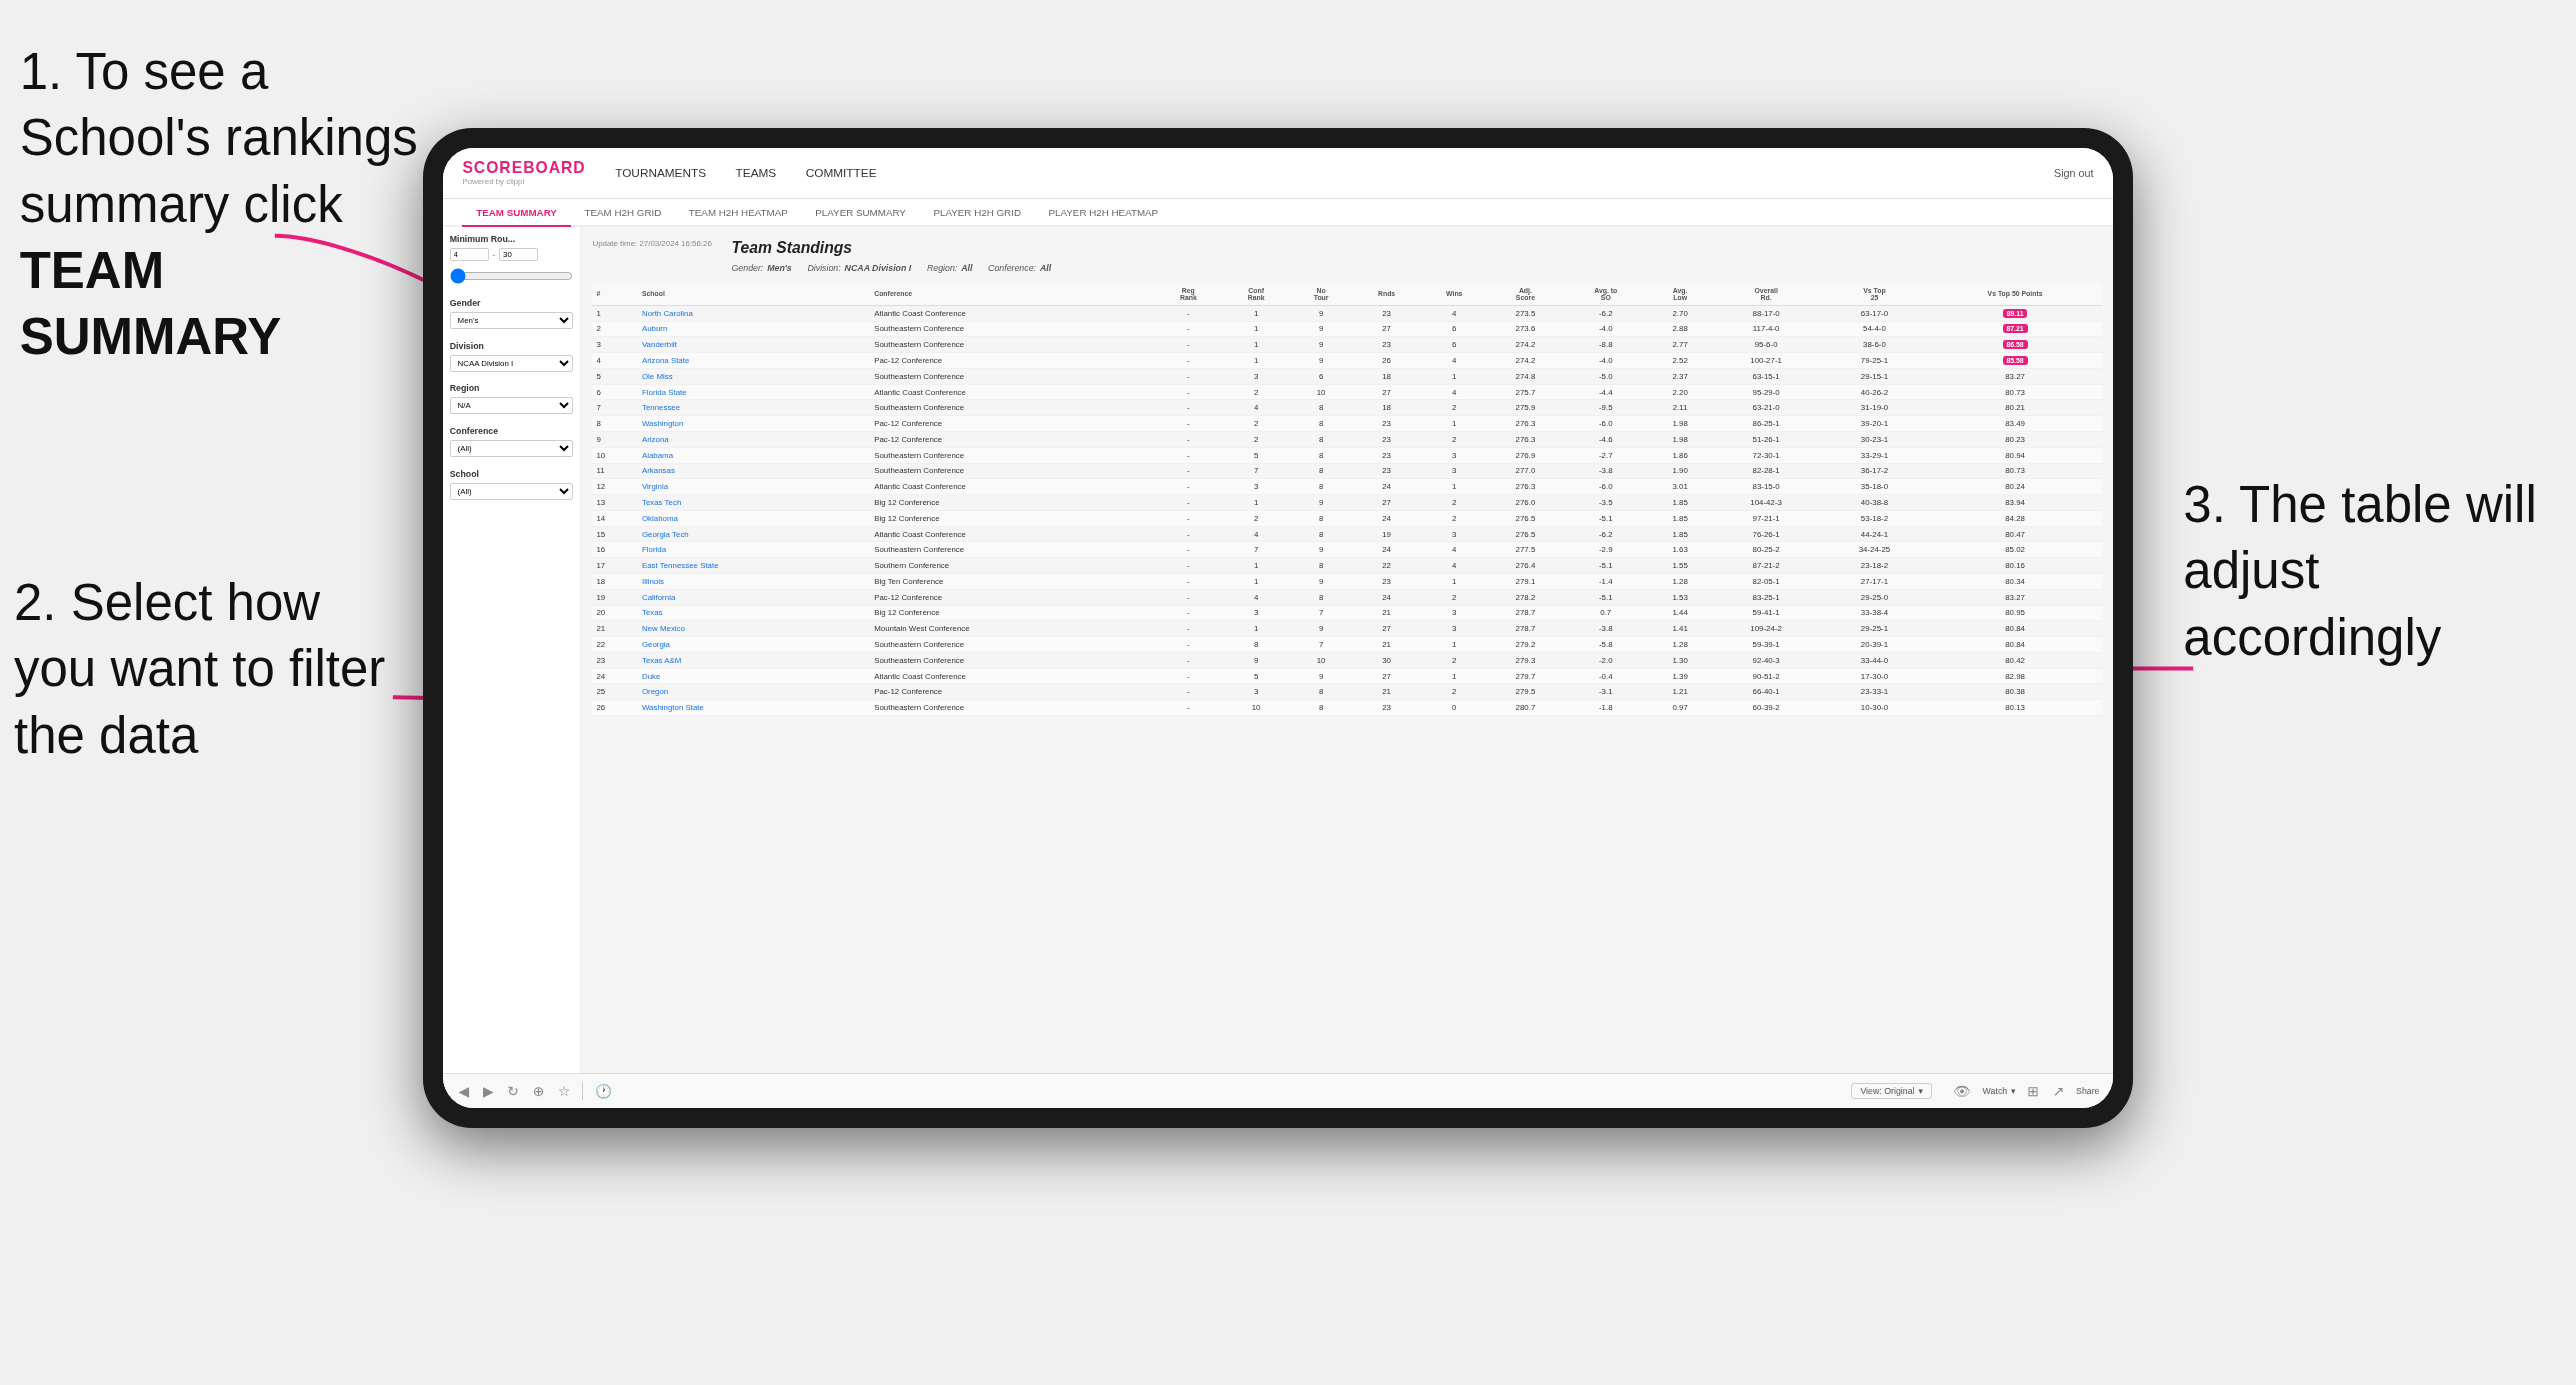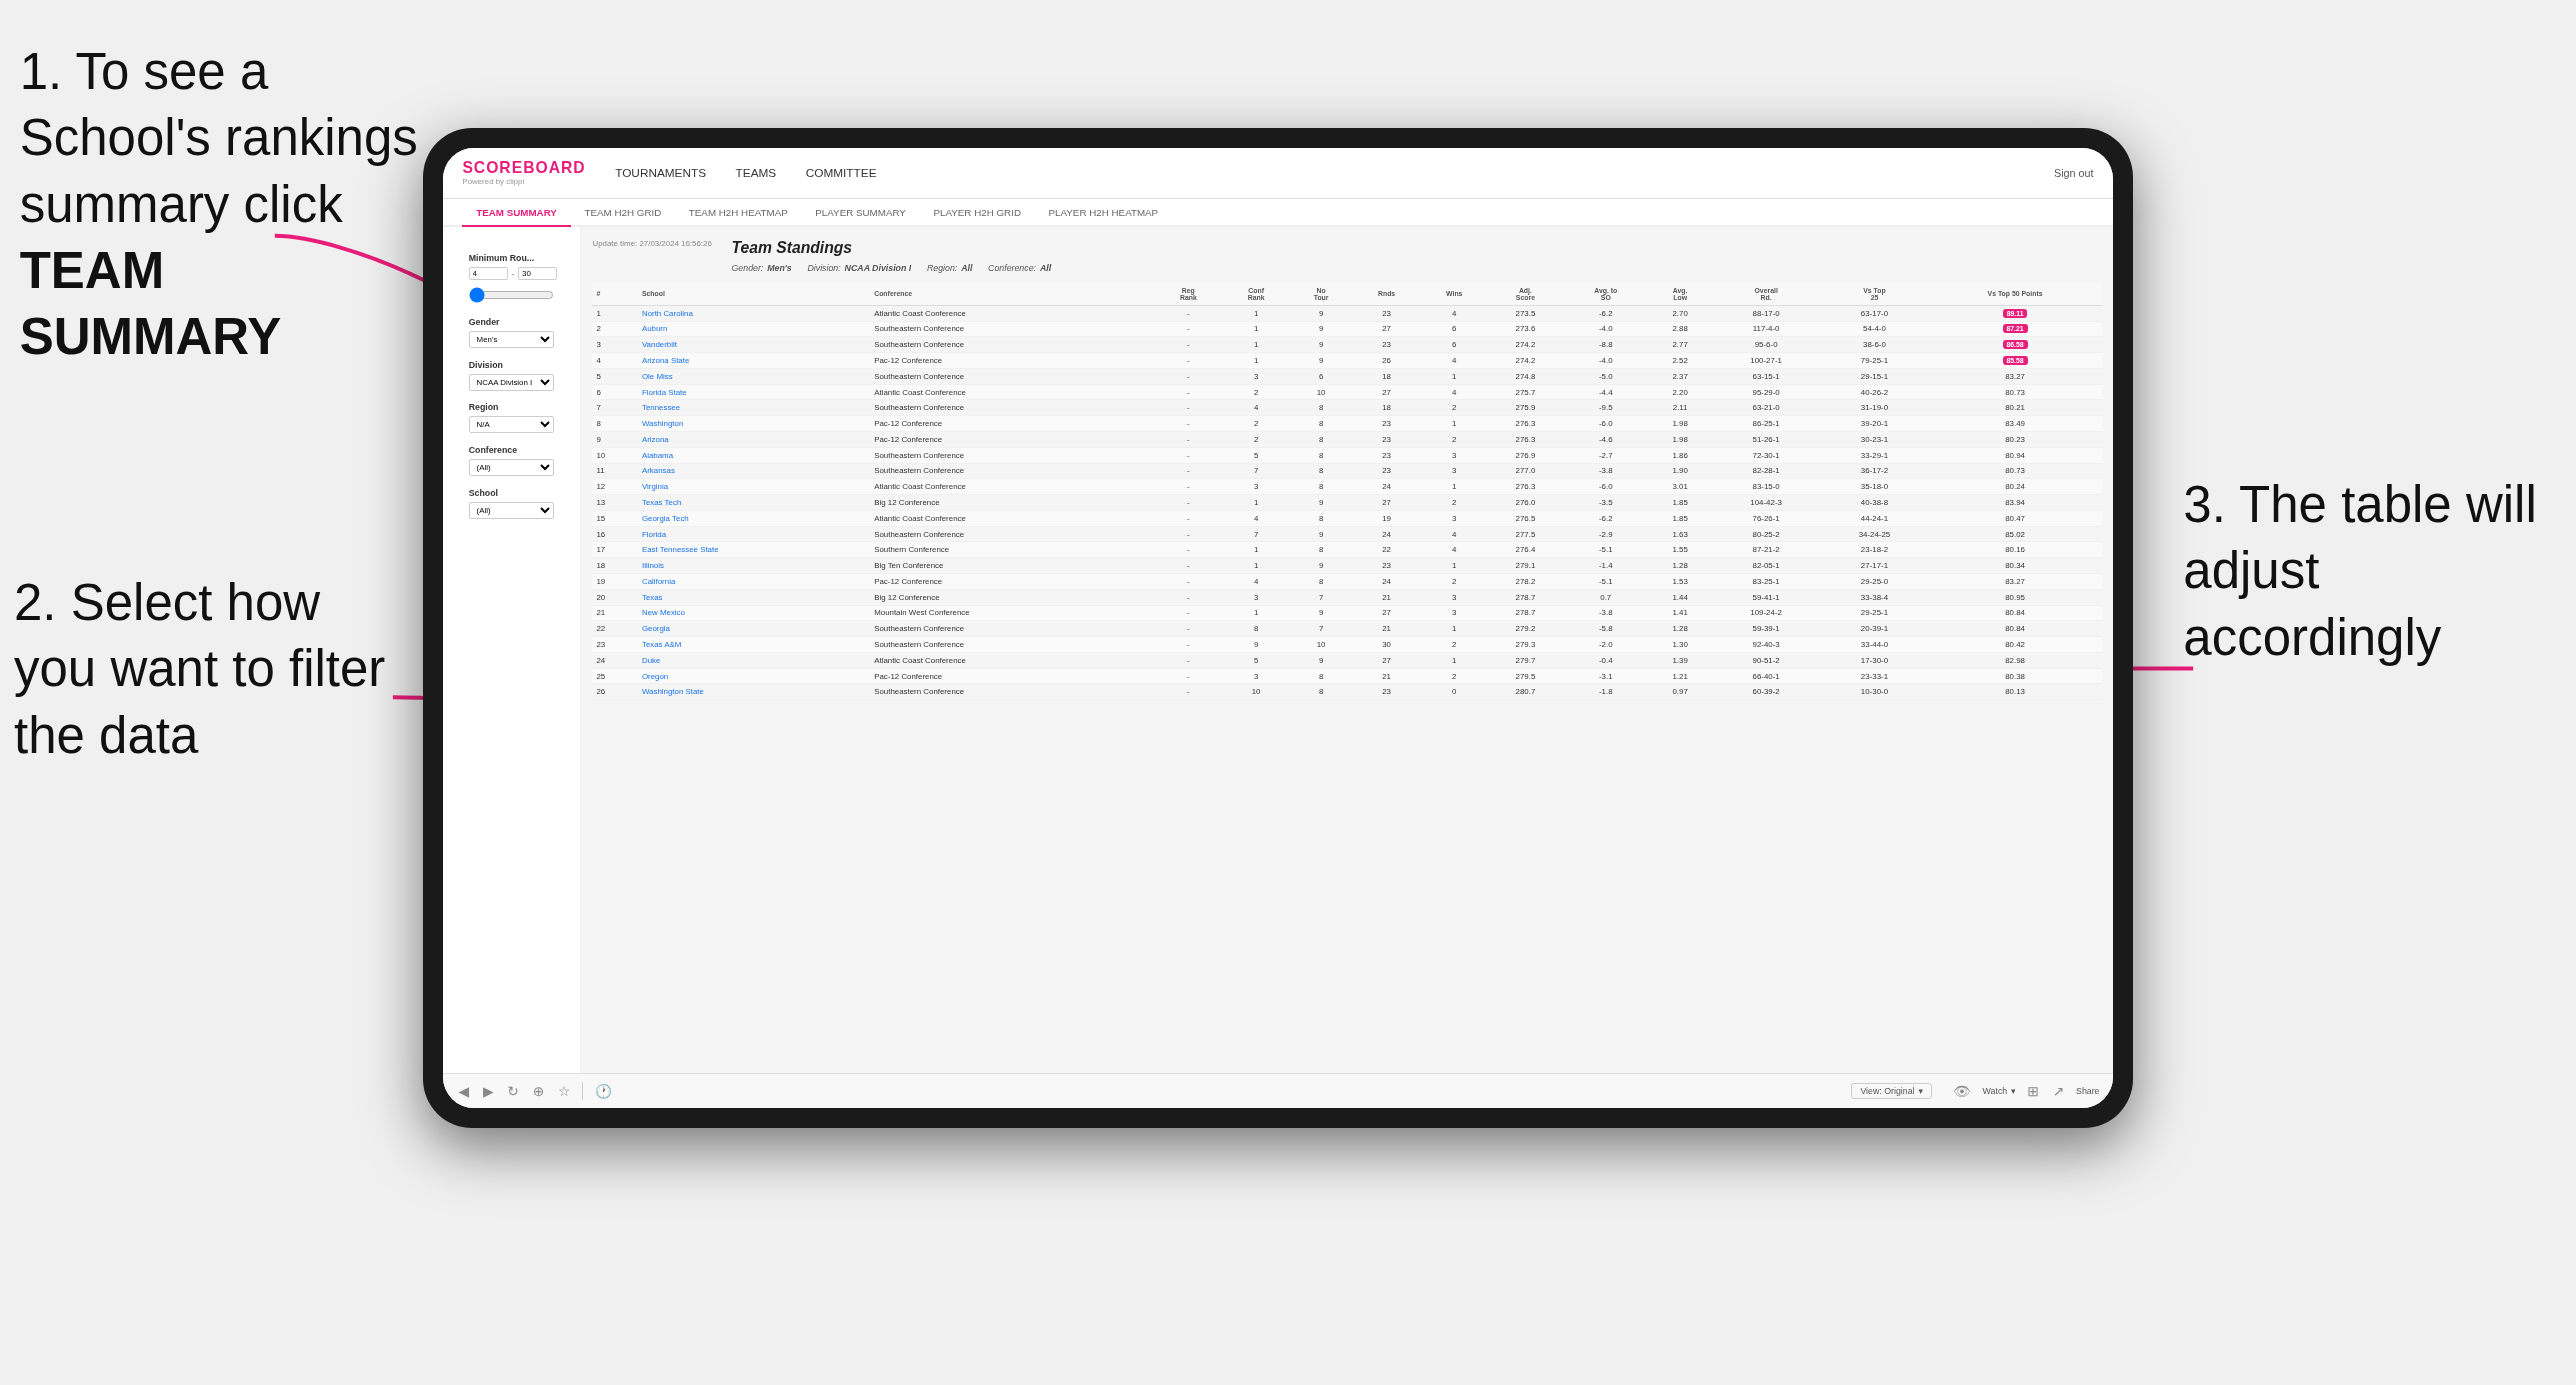--- a/index.html
+++ b/index.html
@@ -153,21 +153,21 @@
       flex: 1;
       overflow: hidden;
       display: flex;
       background: #f5f5f5;
     }
 
     
     .filters-panel {
       width: 138px;
       background: #fff;
-      padding: 26px;
+      padding: 7px;
       flex-shrink: 0;
       border-right: 1px solid #eee;
       font-size: 8.8px;
       overflow-y: auto;
     }
     .filter-group {
       margin-bottom: 11.8px;
     }
     .filter-label {
       font-size: 8.8px;
@@ -682,20 +682,36 @@
     <td>27</td>
     <td>2</td>
     <td>276.0</td>
     <td>-3.5</td>
     <td>1.85</td>
     <td>104-42-3</td>
     <td>40-38-8</td>
     <td><span>83.94</span></td>
   </tr>
               <tr>
+    <td class="left">14</td>
+    <td class="left" style="cursor:pointer;color:#1a73e8;">Oklahoma</td>
+    <td class="left">Big 12 Conference</td>
+    <td>-</td>
+    <td>2</td>
+    <td>8</td>
+    <td>24</td>
+    <td>2</td>
+    <td>276.5</td>
+    <td>-5.1</td>
+    <td>1.85</td>
+    <td>97-21-1</td>
+    <td>53-18-2</td>
+    <td><span>84.28</span></td>
+  </tr>
+              <tr>
     <td class="left">15</td>
     <td class="left" style="cursor:pointer;color:#1a73e8;">Georgia Tech</td>
     <td class="left">Atlantic Coast Conference</td>
     <td>-</td>
     <td>4</td>
     <td>8</td>
     <td>19</td>
     <td>3</td>
     <td>276.5</td>
     <td>-6.2</td>

